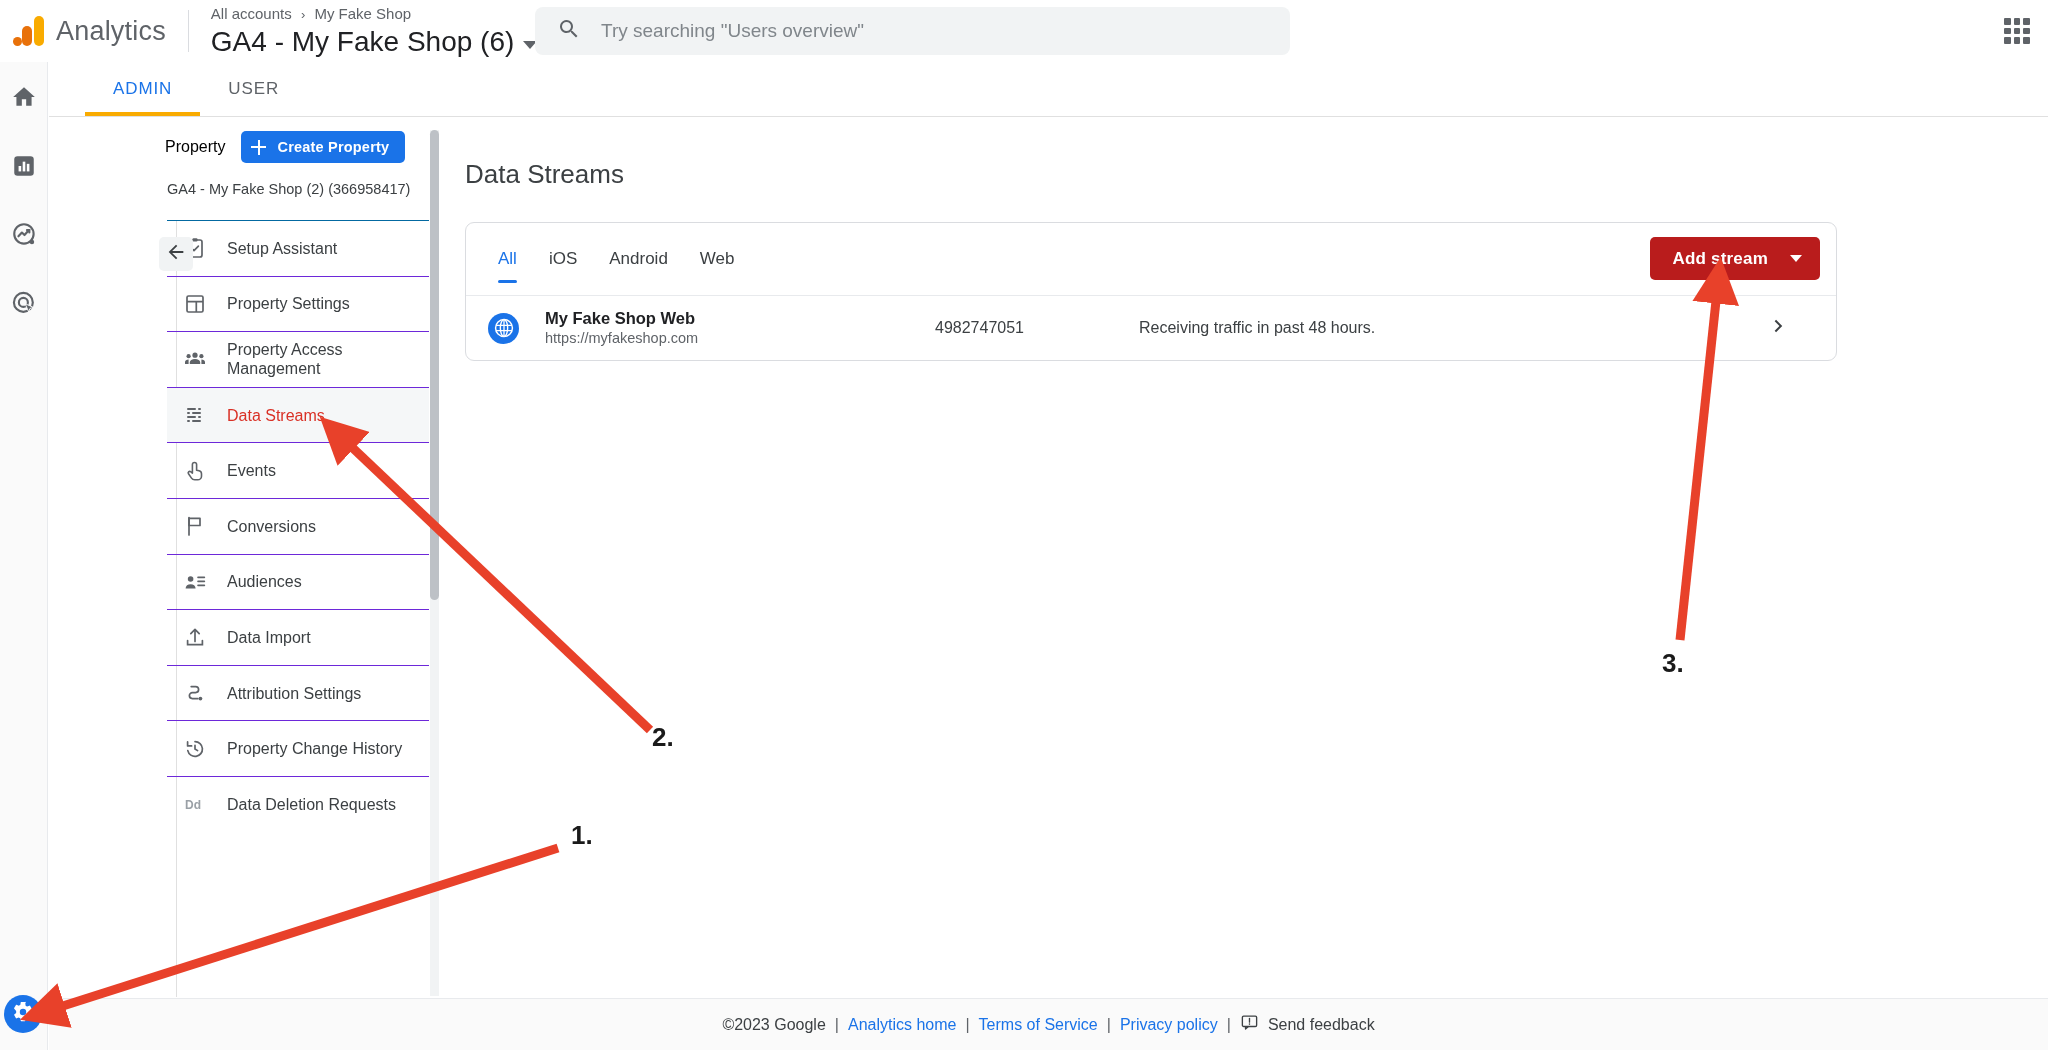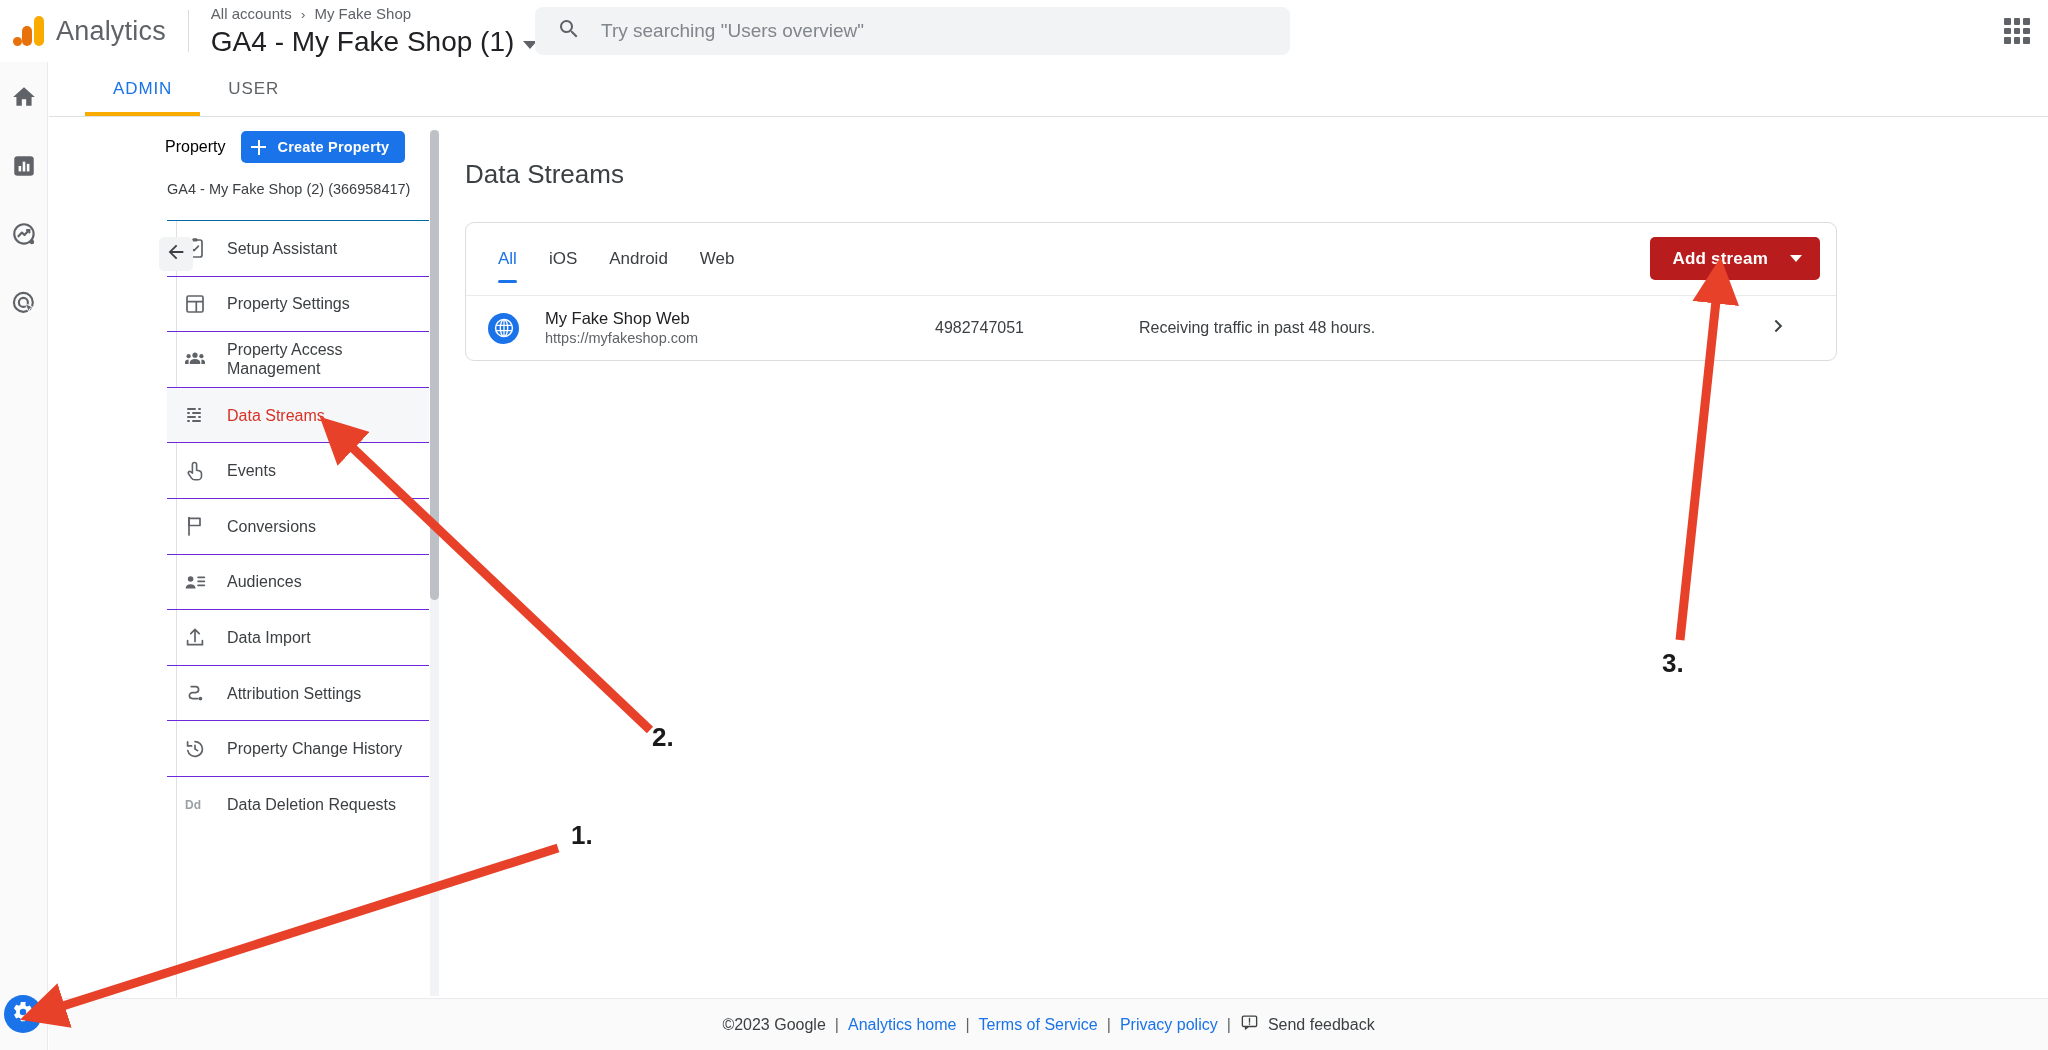--- a/index.html
+++ b/index.html
@@ -218,21 +218,21 @@
   }
   .stream-row {
     display: flex; align-items: center; height: 65px;
     border-top: 1px solid #e8eaed; cursor: pointer; padding: 0 22px;
   }
   .globe {
     width: 31px; height: 31px; border-radius: 50%;
     background: #1a73e8; flex: none; margin-right: 26px;
     display: flex; align-items: center; justify-content: center;
   }
-  .s-name { font-size: 16.5px; color: #202124; font-weight: normal; line-height: 20px; }
+  .s-name { font-size: 16.5px; color: #202124; font-weight: bold; line-height: 20px; }
   .s-url  { font-size: 14.5px; color: #5f6368; line-height: 19px; margin-top: 1px; }
   .s-id   { font-size: 16px; color: #3c4043; position: absolute; left: 390px; }
   .s-status { font-size: 16px; color: #3c4043; position: absolute; left: 594px; }
   .chevron-r { position: absolute; right: 22px; }
   .stream-cells { position: relative; flex: 1; height: 65px; display: flex; align-items: center; }
 
   
   .footer {
     position: absolute; left: 49px; bottom: 0;
     width: 1999px; height: 52px;
@@ -263,21 +263,21 @@
   </div>
   <div class="brand-name">Analytics</div>
   <div class="vdiv"></div>
   <div class="acct-block">
     <div class="breadcrumb">
       <span>All accounts</span>
       <span class="sep">›</span>
       <span>My Fake Shop</span>
     </div>
     <div class="prop-title">
-      <span>GA4 - My Fake Shop (1)</span>
+      <span>GA4 - My Fake Shop (6)</span>
       <span class="caret-down"></span>
     </div>
   </div>
   <div class="searchbox">
     <span class="s-ico">
       <svg width="24" height="24" viewBox="0 0 24 24">
           <path fill="#5f6368" d="M15.5 14h-.79l-.28-.27a6.5 6.5 0 1 0-.7.7l.27.28v.79l5 4.99L20.49 19l-4.99-5zm-6 0A4.5 4.5 0 1 1 14 9.5 4.5 4.5 0 0 1 9.5 14z"></path>
         </svg>
     </span>
     <input class="search-input" placeholder="Try searching &quot;Users overview&quot;" style="">

